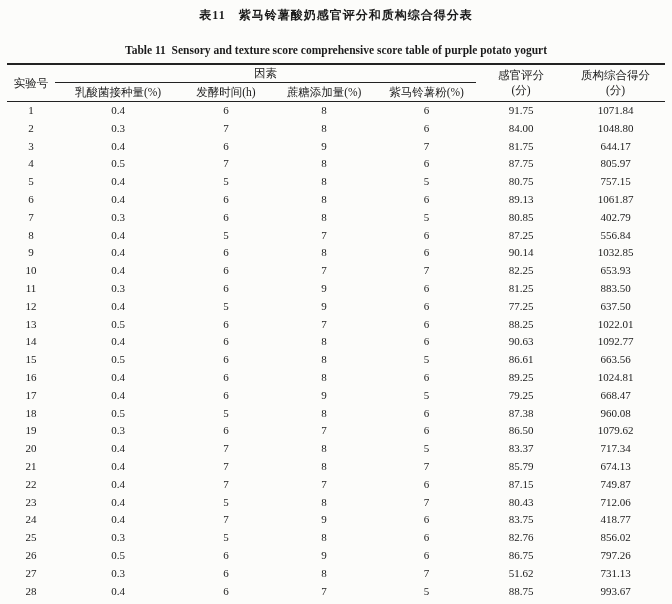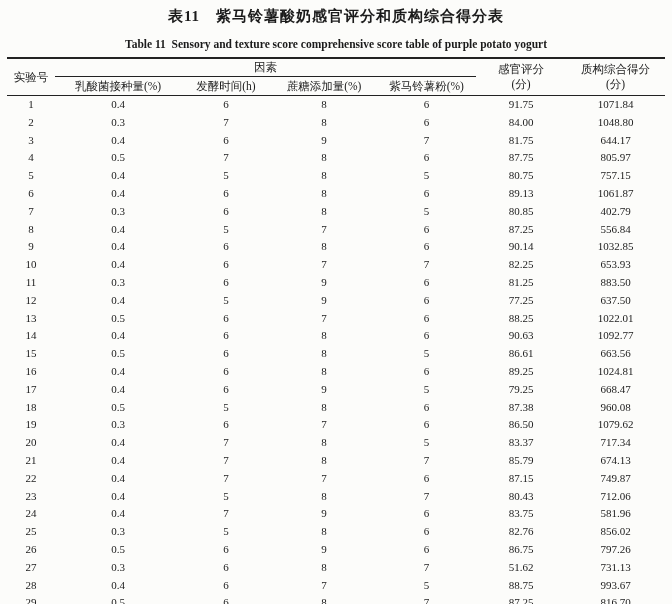--- a/index.html
+++ b/index.html
@@ -16,27 +16,27 @@
     width:672px;height:604px;
     background:var(--paper);
     color:var(--ink);
     margin:0 auto;
     box-sizing:border-box;
     overflow:hidden;
   }
   .title-cn{
     padding-top:7px;
     text-align:center;
-    font-size:15px;
+    font-size:12px;
     font-weight:bold;
     letter-spacing:1px;
     white-space:pre;
   }
   .title-en{
-    margin-top:12px;
+    margin-top:20px;
     text-align:center;
     font-size:11.5px;
     font-weight:bold;
     white-space:pre;
   }
   table.score-table{
     width:658px;
     margin:7px auto 0 auto;
     border-collapse:collapse;
     table-layout:fixed;
@@ -310,21 +310,21 @@
           <td>80.43</td>
           <td>712.06</td>
         </tr>
         <tr>
           <td>24</td>
           <td>0.4</td>
           <td>7</td>
           <td>9</td>
           <td>6</td>
           <td>83.75</td>
-          <td>581.96</td>
+          <td>418.77</td>
         </tr>
         <tr>
           <td>25</td>
           <td>0.3</td>
           <td>5</td>
           <td>8</td>
           <td>6</td>
           <td>82.76</td>
           <td>856.02</td>
         </tr>

